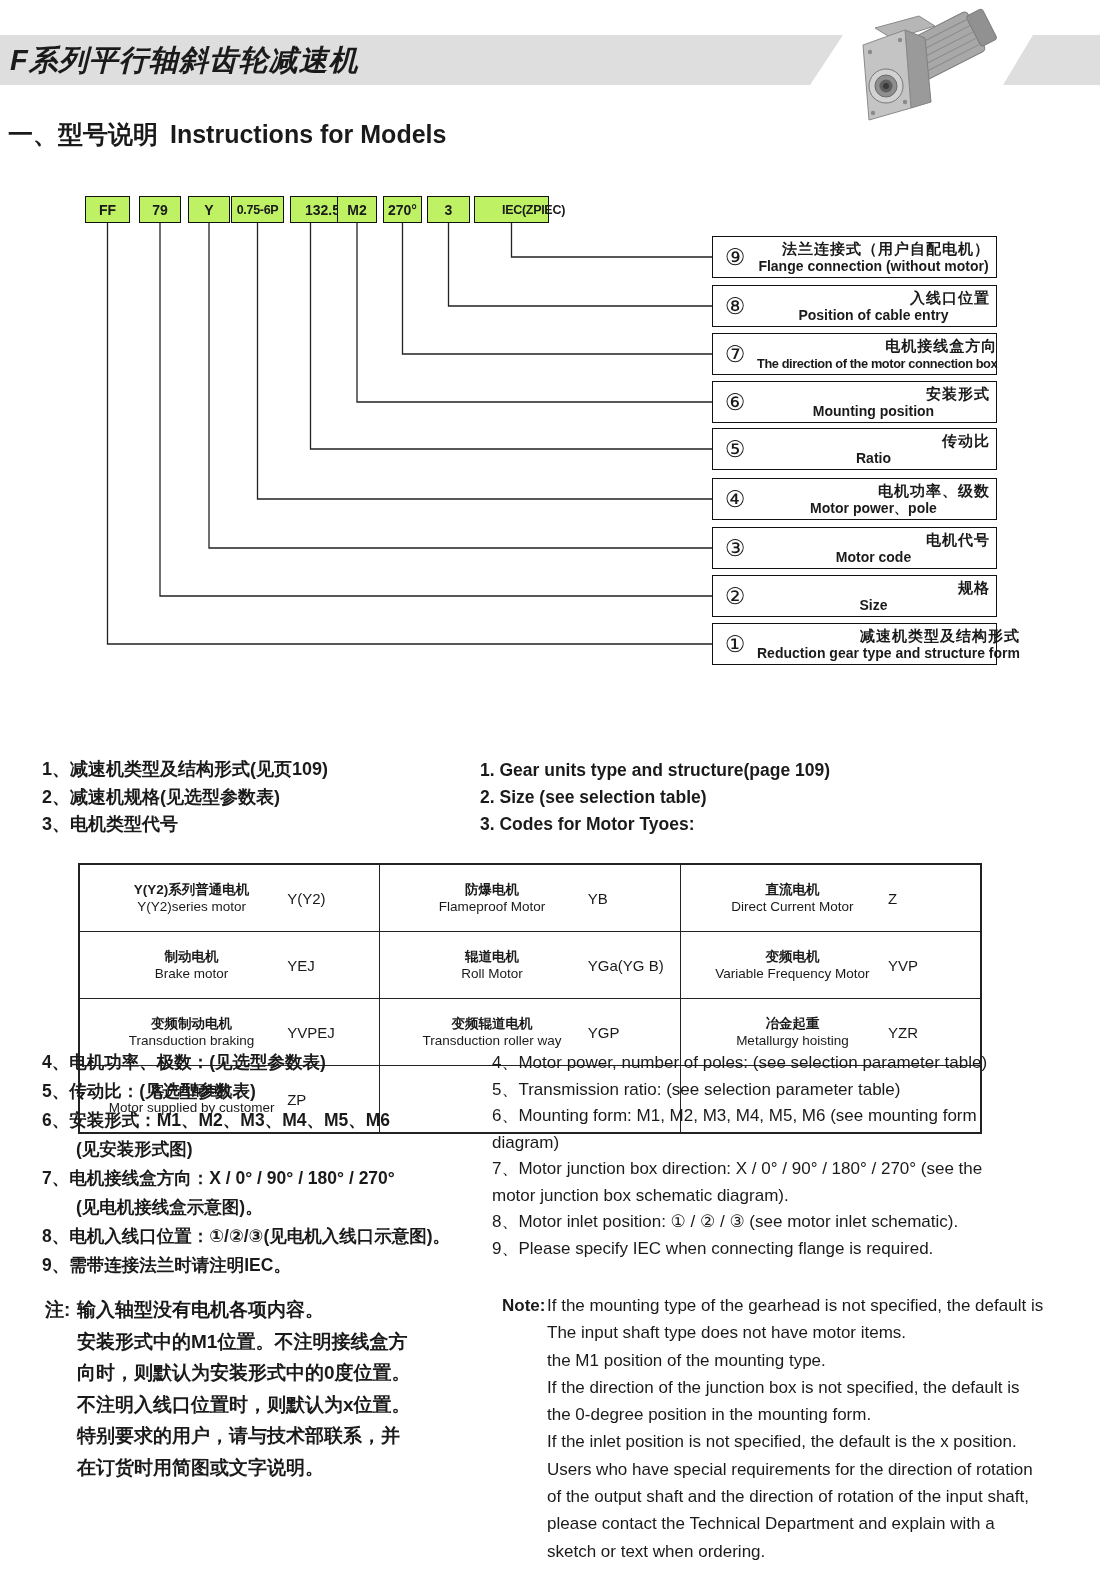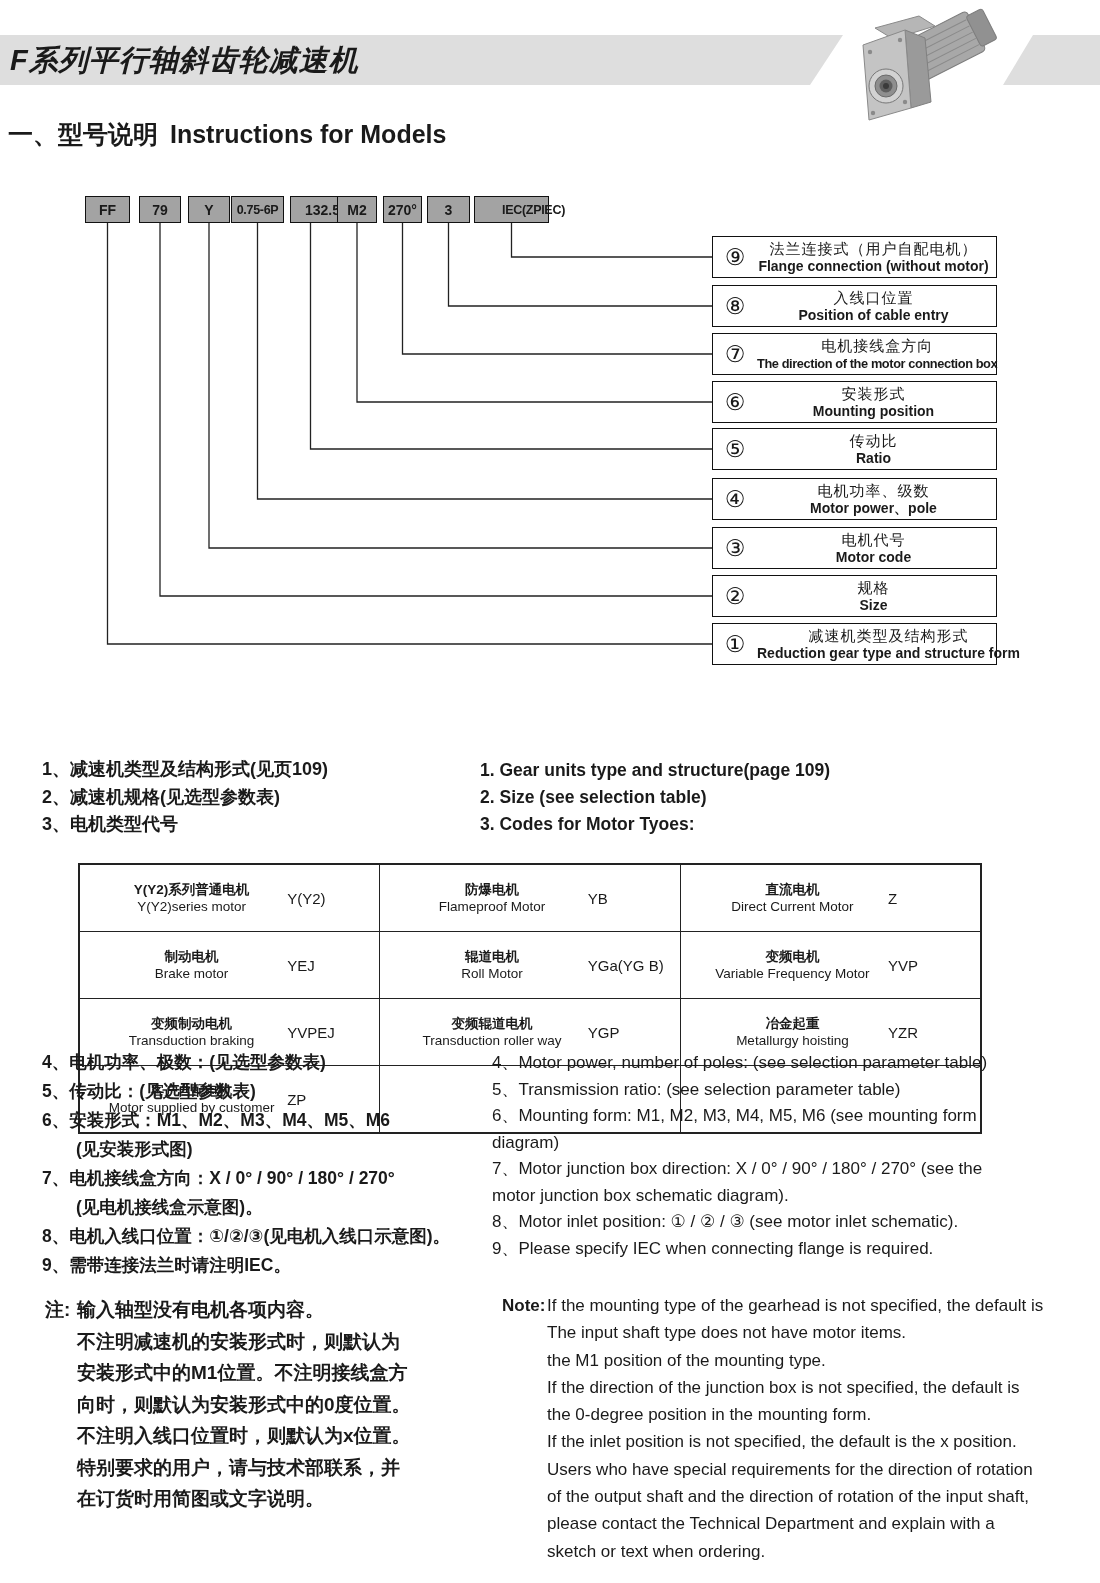--- a/index.html
+++ b/index.html
@@ -11,31 +11,31 @@
   .band-right{position:absolute;left:995px;top:35px;width:105px;height:50px;background:#dedede;
              clip-path:polygon(38px 0,105px 0,105px 100%,8px 100%);}
   .page-title{position:absolute;left:10px;top:41px;font-size:29px;font-weight:bold;font-style:italic;
               letter-spacing:1px;white-space:nowrap;}
   .motor-art{position:absolute;left:845px;top:2px;}
   
   .section-head{position:absolute;left:8px;top:118px;font-size:25px;font-weight:bold;white-space:nowrap;}
   .section-head .en{margin-left:12px;}
   
   .mbox{position:absolute;top:196px;height:27px;border:1.5px solid #111;box-sizing:border-box;
-        background:#a3a3a3;display:flex;align-items:center;justify-content:center;
+        background:#bef264;display:flex;align-items:center;justify-content:center;
         font-size:14px;font-weight:bold;white-space:nowrap;}
   .mbox.sm{font-size:12.5px;letter-spacing:-0.3px;}
   
   .connectors{position:absolute;left:0;top:0;}
   
   .callout{position:absolute;left:712px;width:285px;height:42px;border:1.5px solid #111;
            box-sizing:border-box;background:#fff;display:flex;align-items:center;}
   .callout .num{width:44px;text-align:center;font-size:23px;line-height:1;flex:0 0 44px;}
   .callout .txt{flex:1;text-align:center;padding-right:6px;}
-  .callout .cn{display:block;font-size:15px;font-weight:normal;letter-spacing:1px;line-height:19px;}
+  .callout .cn{display:block;font-size:15px;font-weight:bold;letter-spacing:1px;line-height:19px;text-align:right;}
   .callout .en{display:block;font-size:14px;font-weight:600;line-height:17px;white-space:nowrap;}
   .callout .en.condensed{font-size:12.8px;letter-spacing:-0.4px;}
   
   .list123-left{position:absolute;left:42px;top:756px;font-size:18px;font-weight:bold;line-height:27.5px;}
   .list123-right{position:absolute;left:480px;top:757px;font-size:17.5px;font-weight:bold;line-height:27px;}
   
   .motor-table{position:absolute;left:78px;top:863px;width:904px;height:157px;
                border-collapse:collapse;table-layout:fixed;}
   .motor-table td{border:1.5px solid #222;padding:16px;vertical-align:middle;}
   .motor-table{border:2px solid #222;}
@@ -330,21 +330,20 @@
     <div class="line">7、Motor junction box direction: X / 0° / 90° / 180° / 270° (see the</div>
     <div class="line">motor junction box schematic diagram).</div>
     <div class="line">8、Motor inlet position: ① / ② / ③ (see motor inlet schematic).</div>
     <div class="line">9、Please specify IEC when connecting flange is required.</div>
   </div>
 
   <div class="note-cn">
     <span class="lbl">注:</span>
     <div class="body">
       <div class="line">输入轴型没有电机各项内容。</div>
-      <div class="line">不注明减速机的安装形式时，则默认为</div>
       <div class="line">安装形式中的M1位置。不注明接线盒方</div>
       <div class="line">向时，则默认为安装形式中的0度位置。</div>
       <div class="line">不注明入线口位置时，则默认为x位置。</div>
       <div class="line">特别要求的用户，请与技术部联系，并</div>
       <div class="line">在订货时用简图或文字说明。</div>
     </div>
   </div>
   <div class="note-en">
     <span class="lbl">Note:</span>
     <div class="body">

